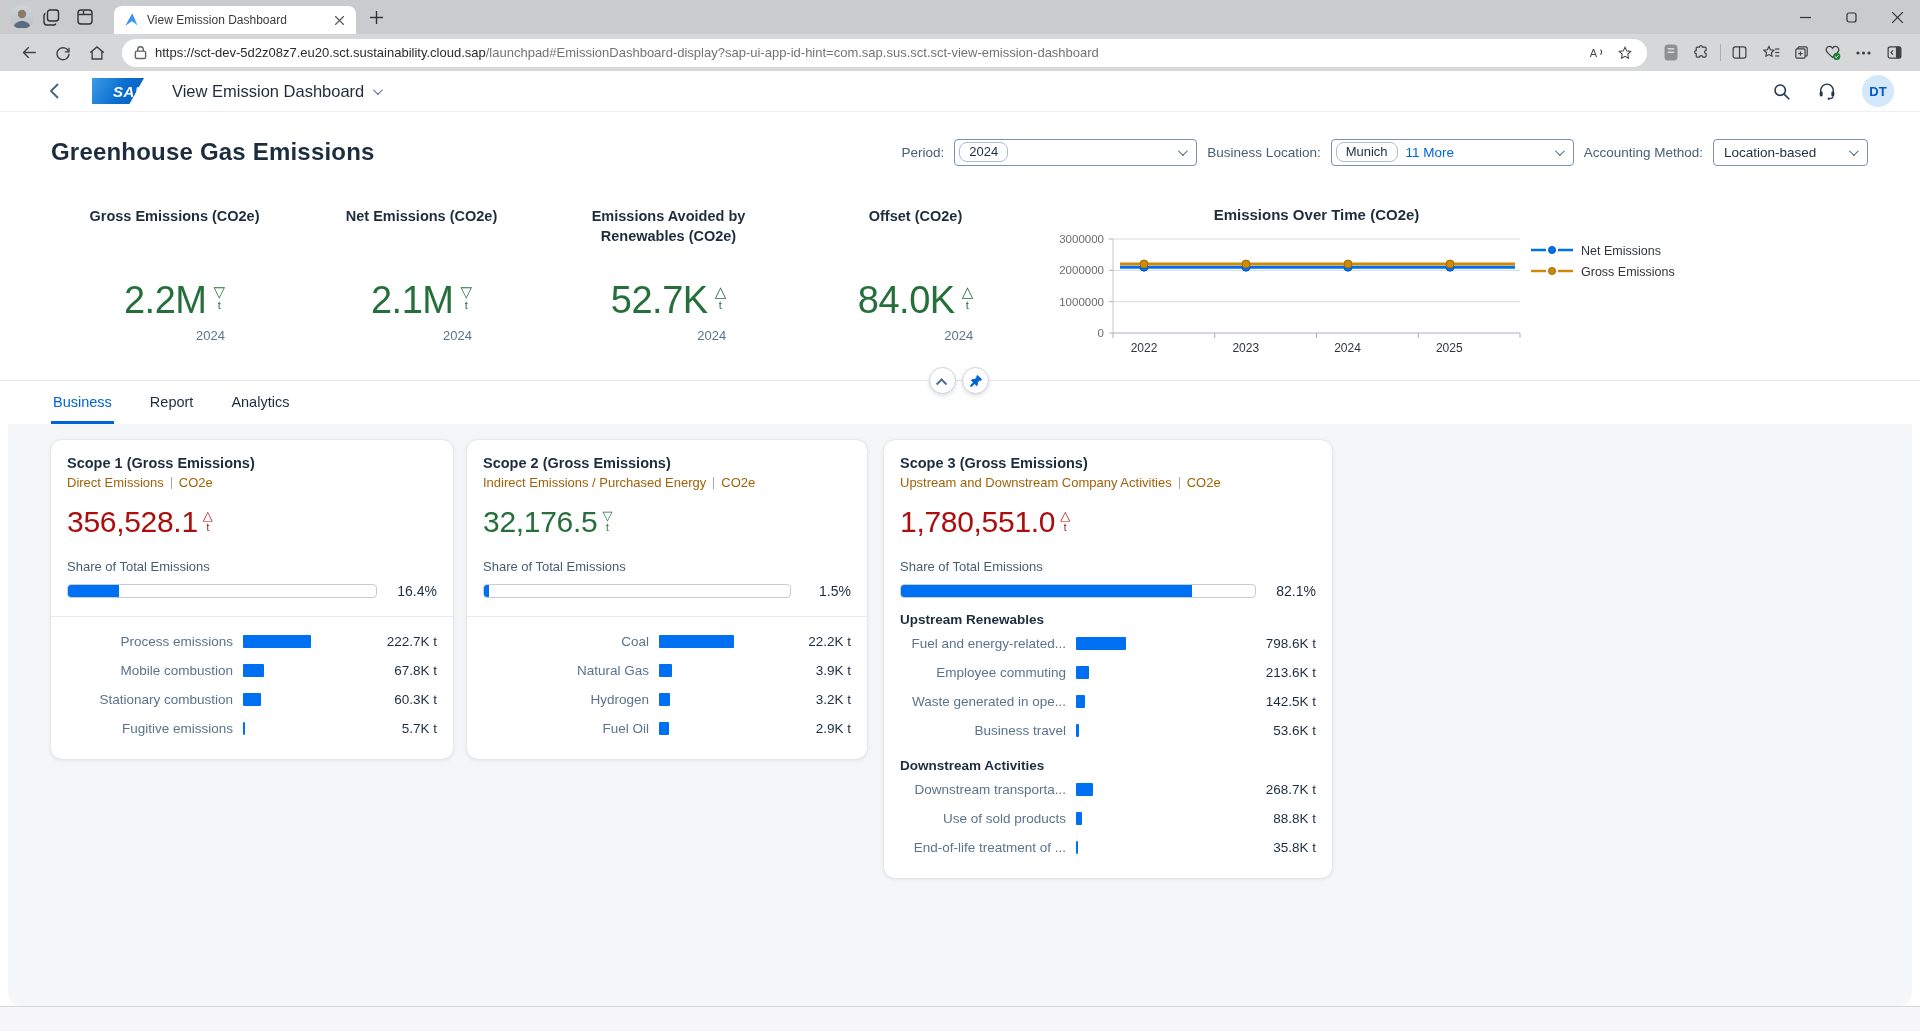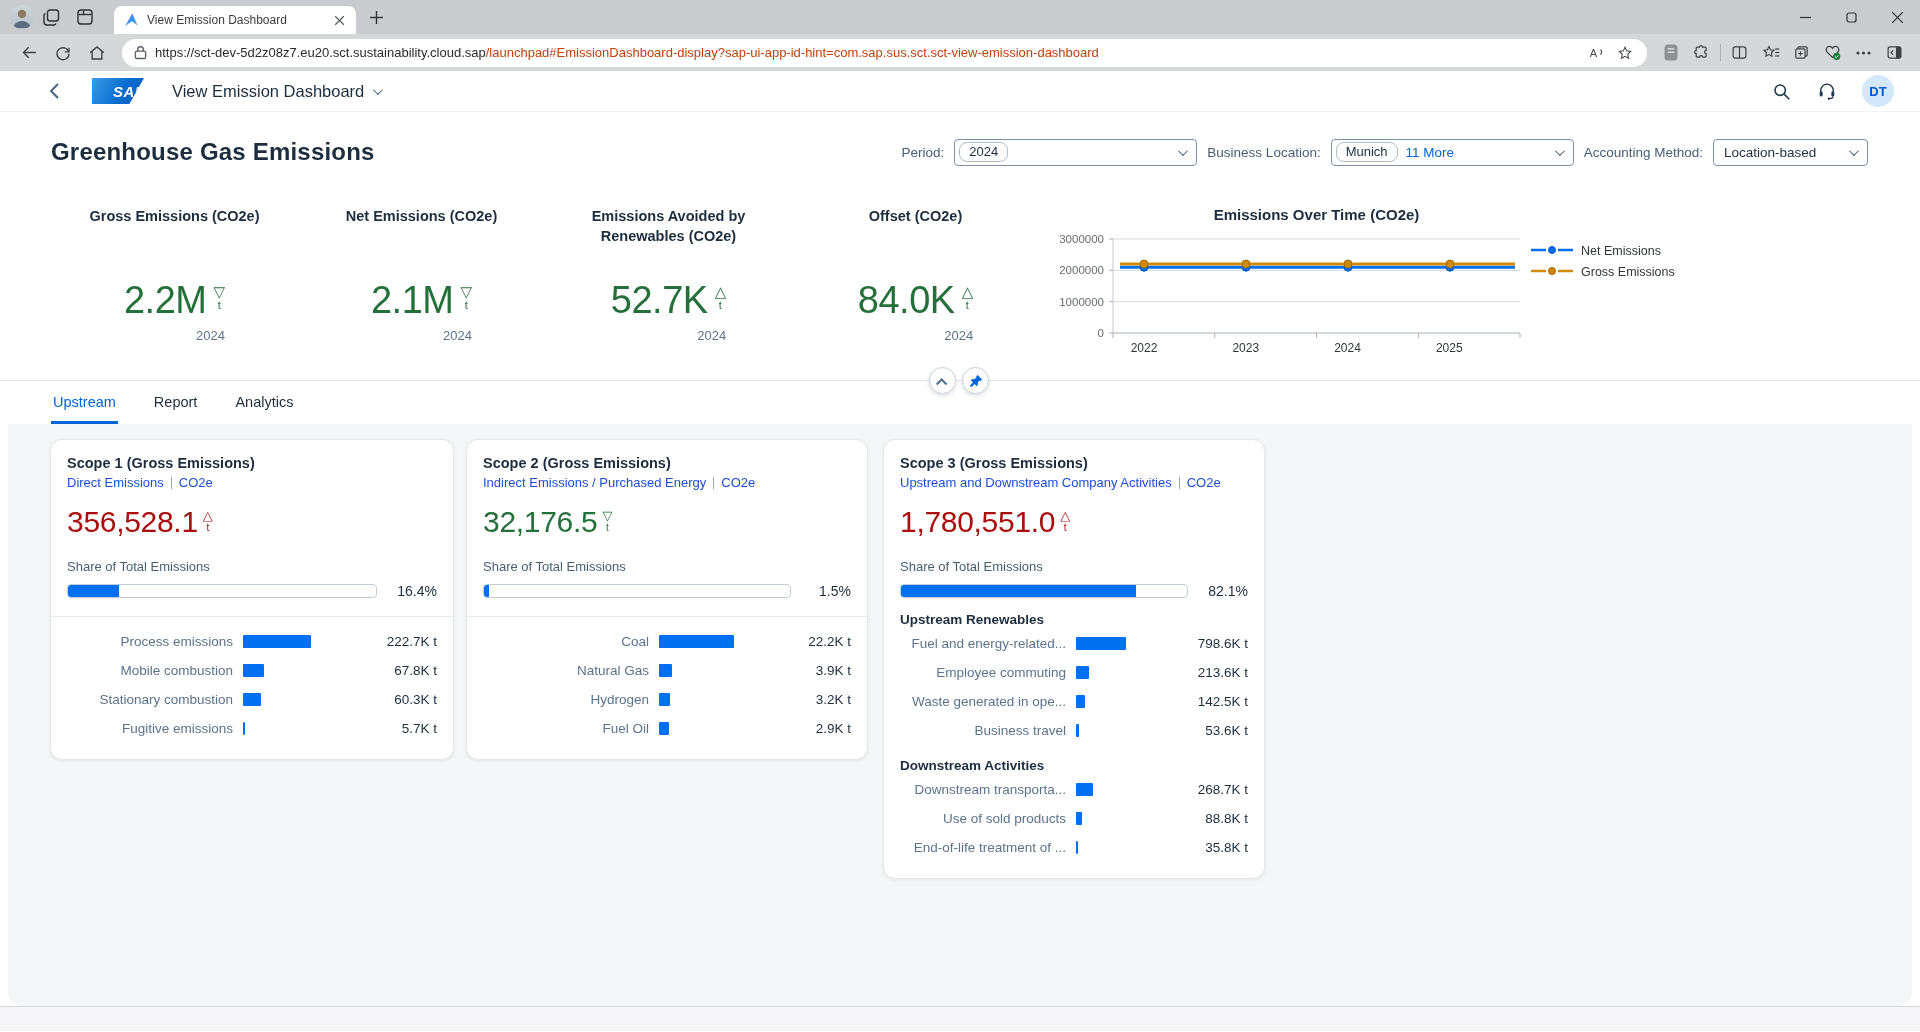--- a/index.html
+++ b/index.html
@@ -16,21 +16,21 @@
   .favicon { width:15px; height:15px; flex:none; background:linear-gradient(135deg,#8a6cf0 0%,#2f9bf0 55%,#79d3f7 100%); clip-path:polygon(8% 90%, 55% 5%, 92% 88%, 52% 58%); }
   .tab-close { width:18px; height:18px; display:flex; align-items:center; justify-content:center; border-radius:4px; color:#5f6368; }
   .newtab-btn { width:28px; height:28px; display:flex; align-items:center; justify-content:center; color:#303134; margin-left:6px; }
   .win-controls { margin-left:auto; display:flex; height:34px; }
   .win-btn { width:46px; height:34px; display:flex; align-items:center; justify-content:center; color:#303134; }
 
   .toolbar { height:37px; background:#d6d7d9; display:flex; align-items:center; padding:0 10px 0 12px; }
   .nav-icon { width:34px; height:30px; display:flex; align-items:center; justify-content:center; color:#3e4043; flex:none; }
   .url-pill { flex:1; height:28px; background:#fff; border-radius:14px; display:flex; align-items:center; padding:0 8px 0 12px; margin:0 8px; min-width:0; }
   .url-text { font-size:13px; color:#2b2b2e; margin-left:8px; white-space:nowrap; overflow:hidden; flex:1; }
-  .url-text .path { color:#c2410c; }
+  .url-text .path { color:#737373; }
   .pill-icon { width:28px; height:24px; display:flex; align-items:center; justify-content:center; color:#44474a; flex:none; }
   .bar-icon { width:31px; height:30px; display:flex; align-items:center; justify-content:center; color:#3e4043; flex:none; }
   .toolbar-sep { width:1px; height:17px; background:#adaeb1; margin:0 3px; flex:none; }
 
   
   .app-header { height:41px; background:#fff; display:flex; align-items:center; padding:0 26px 0 42px; border-bottom:1px solid #eef0f2; }
   .back-btn { width:24px; height:24px; display:flex; align-items:center; justify-content:center; color:#42617f; }
   .sap-logo { margin-left:26px; width:52px; height:26px; background:linear-gradient(120deg,#3b9be4 0%,#0a6ed1 55%,#0a5bb5 100%);
     clip-path:polygon(0 0,100% 0,72% 100%,0 100%); color:#fff; font-weight:bold; font-style:italic; font-size:15px; display:flex; align-items:center; padding-left:21px; letter-spacing:.5px; }
   .shell-title { margin-left:28px; font-size:16.5px; color:#1d2d3e; display:flex; align-items:center; gap:9px; }
@@ -76,23 +76,23 @@
   
   .tabs-row { height:43px; padding-left:51px; display:flex; align-items:flex-end; gap:34px; background:#fff; }
   .ctab { font-size:14.5px; color:#1d2d3e; padding:0 2px 11px; border-bottom:3px solid transparent; }
   .ctab.active { color:#0064d9; border-bottom-color:#0064d9; }
 
   
   .content-panel { height:582px; background:#f5f6f7; margin:0 8px; border-radius:0 0 14px 14px;
     padding:16px 0 0 43px; display:flex; gap:14px; align-items:flex-start; }
   .footer-strip { height:25px; border-top:1px solid #d7d8da; background:#f6f6f8; }
   .card { background:#fff; border-radius:10px; box-shadow:0 0 1px rgba(0,0,0,.22), 0 1px 5px rgba(0,0,0,.09); padding:15px 16px 16px; }
-  .card.c1 { width:402px; } .card.c2 { width:400px; } .card.c3 { width:380px; margin-left:3px; }
+  .card.c1 { width:402px; } .card.c2 { width:400px; } .card.c3 { width:448px; margin-left:3px; }
   .card-title { font-size:14.5px; font-weight:bold; color:#1d2d3e; }
-  .card-sub { margin-top:4px; font-size:13px; color:#1d4ed8; display:flex; align-items:center; white-space:nowrap; }
+  .card-sub { margin-top:4px; font-size:13px; color:#a16207; display:flex; align-items:center; white-space:nowrap; }
   .sub-sep { width:1px; height:12px; background:#9aa9b7; margin:0 7px; }
   .card-value-row { display:flex; align-items:flex-start; margin-top:17px; }
   .card-value { font-size:30px; line-height:1; letter-spacing:-.3px; }
   .card-value-row .trend { margin-left:5px; margin-top:2px; }
   .card-value-row .tri { font-size:13px; } .card-value-row .unit { font-size:10px; }
   .neg { color:#aa0e0e; } .pos { color:#256f3a; }
   .share-label { margin-top:22px; font-size:13px; color:#475e75; }
   .progress-row { display:flex; align-items:center; margin-top:9px; gap:10px; }
   .track { flex:1; height:14px; background:#fff; border:1px solid #c4cdd5; border-radius:4px; overflow:hidden; }
   .fill { height:100%; background:#0070f2; }
@@ -405,21 +405,21 @@
       <span class="chev-up"></span>
     </span>
   <span class="float-btn pin">
     <svg width="14" height="14" viewBox="0 0 16 16">
         <path d="M9.8 1 15 6.2l-1.5 1.5-1.2-.3-2.3 2.3c.5 1.5.1 3-1.1 4.2L6.4 11.4 3.2 14.6H1.4v-1.8l3.2-3.2L2.1 7.1c1.2-1.2 2.7-1.6 4.2-1.1l2.3-2.3-.3-1.2z" fill="#0064d9"></path>
       </svg>
   </span>
 </div>
 
 <div class="tabs-row">
-    <div class="ctab active">Upstream</div>
+    <div class="ctab active">Business</div>
     <div class="ctab">Report</div>
     <div class="ctab">Analytics</div>
   </div>
 
 <div class="content-panel">
     <div class="card c1">
       <div class="card-title">Scope 1 (Gross Emissions)</div>
       <div class="card-sub">
         <span>Direct Emissions</span>
         <span class="sub-sep"></span>

